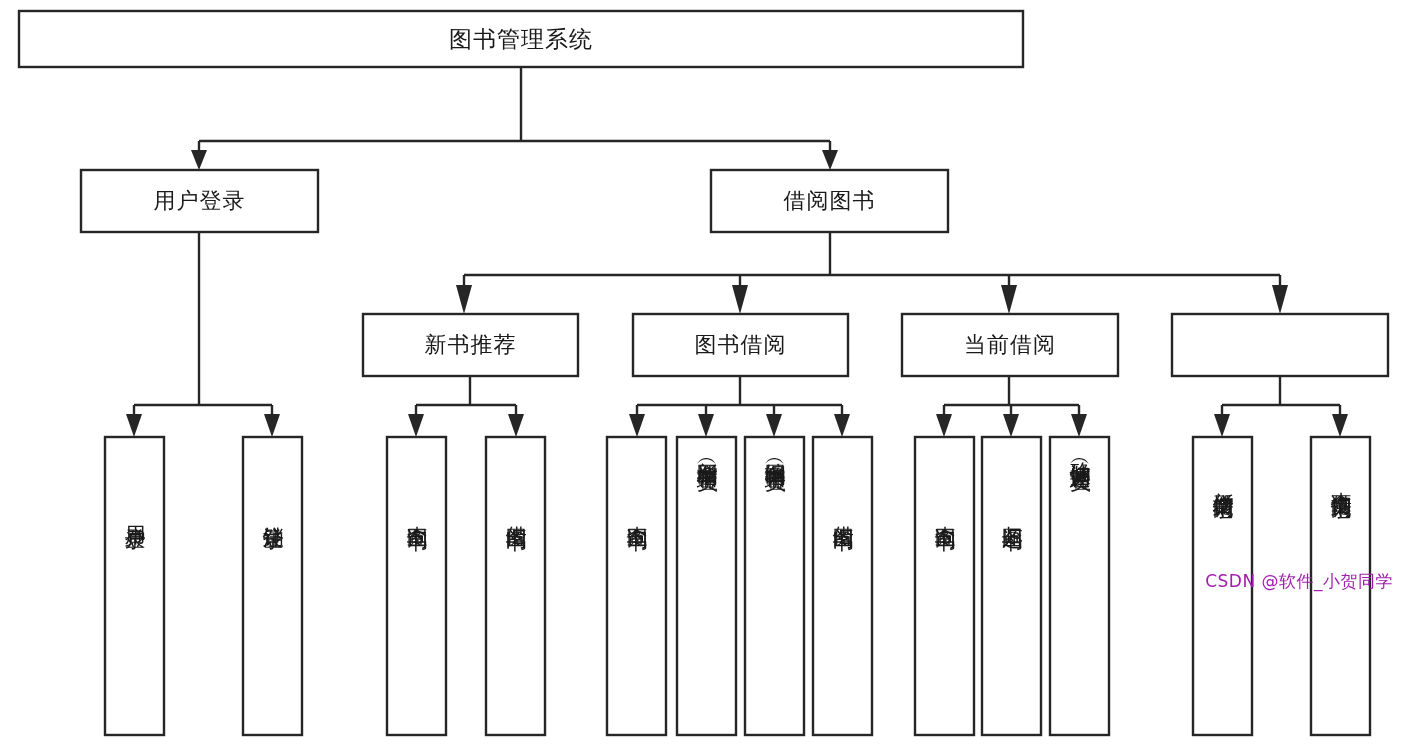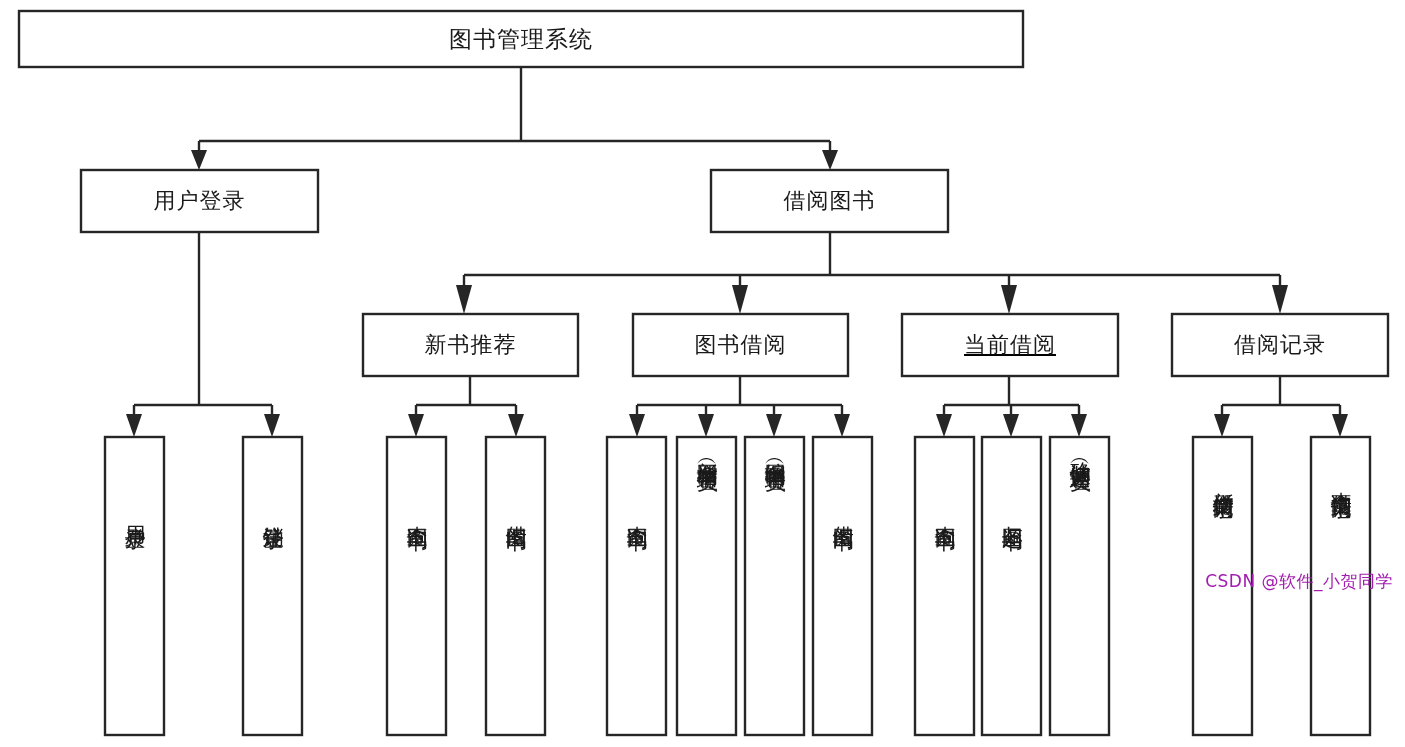--- a/index.html
+++ b/index.html
@@ -206,25 +206,22 @@
   <div class="flat-text-wrap" style="left:711px; top:170px; width:237px; height:62px;">
     <span class="flat-text">借阅图书</span>
   </div>
 
   <div class="flat-text-wrap" style="left:363px; top:314px; width:215px; height:62px;">
     <span class="flat-text">新书推荐</span>
   </div>
   <div class="flat-text-wrap" style="left:633px; top:314px; width:215px; height:62px;">
     <span class="flat-text">图书借阅</span>
   </div>
-  <div class="flat-text-wrap" style="left:902px; top:314px; width:216px; height:62px;text-decoration:underline;">
+  <div class="flat-text-wrap" style="left:902px; top:314px; width:216px; height:62px;">
     <span class="flat-text">当前借阅</span>
-  </div>
-  <div class="flat-text-wrap" style="left:1172px; top:314px; width:216px; height:62px;">
-    <span class="flat-text">借阅记录</span>
   </div>
 
   <div class="vert-text-wrap" style="left:105px; top:437px; width:59px; height:298px;">
     <span class="vert-text" style="margin-top:72px;">用户登录</span>
   </div>
   <div class="vert-text-wrap" style="left:243px; top:437px; width:59px; height:298px;">
     <span class="vert-text" style="margin-top:72px;">注销登录</span>
   </div>
   <div class="vert-text-wrap" style="left:387px; top:437px; width:59px; height:298px;">
     <span class="vert-text" style="margin-top:72px;">查询图书</span>

